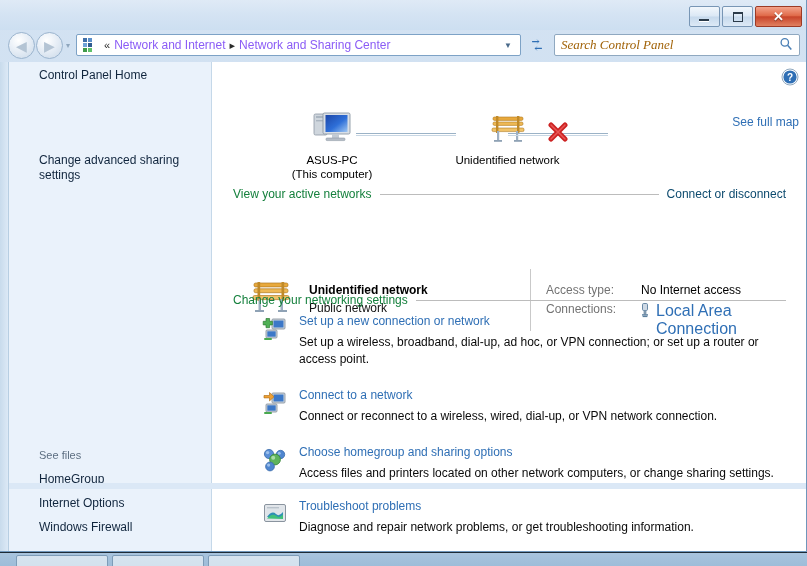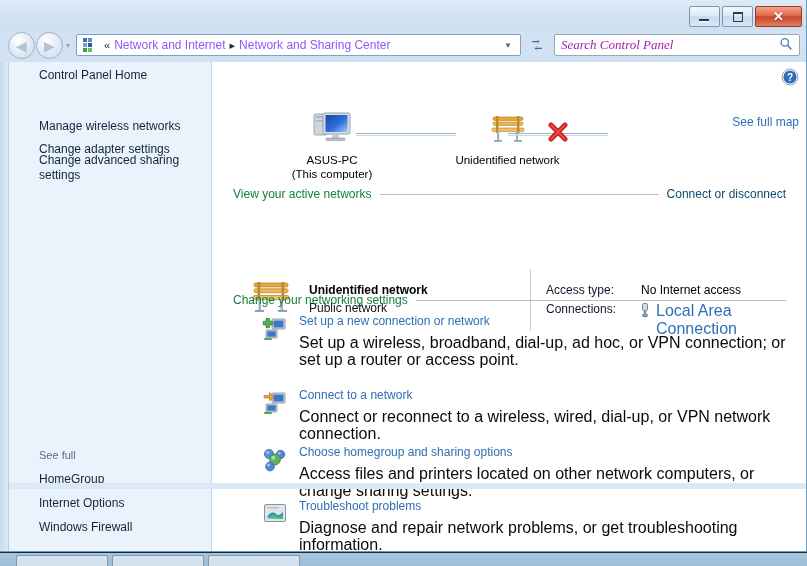--- a/index.html
+++ b/index.html
@@ -185,21 +185,21 @@
     border: 1px solid #8fa8c0;
     border-radius: 2px;
     display: flex;
     align-items: center;
     padding: 0 6px;
   }
   #searchbox .ph {
     font-family: "Liberation Serif", serif;
     font-style: italic;
     font-size: 13px;
-    color: #a21caf;
+    color: #a16207;
   }
   #searchbox .mag { margin-left: auto; }
 
   
   #content {
     position: absolute;
     left: 0; top: 62px;
     width: 807px;
     height: 489px;
   }
@@ -336,21 +336,21 @@
   }
   .net-sub {
     position: absolute;
     left: 76px; top: 32px;
     font-size: 12px;
     color: #111;
   }
   .det-label {
     position: absolute;
     font-size: 12px;
-    color: #0f172a;
+    color: #737373;
   }
   .det-val {
     position: absolute;
     font-size: 12px;
     color: #000;
   }
   .det-link {
     position: absolute;
     font-size: 16px;
     color: #2f6fb5;
@@ -368,21 +368,21 @@
     position: absolute;
     left: 66px; top: 0px;
     font-size: 12px;
     color: #2f6fb5;
     cursor: default;
   }
   .action .adesc {
     position: absolute;
     left: 66px; top: 20px;
     width: 490px;
-    font-size: 16px;
+    font-size: 12px;
     color: #0a0a0a;
     line-height: 17px;
   }
 
   
   #statusstrip {
     position: absolute;
     left: 9px; top: 483px;
     width: 798px;
     height: 6px;
@@ -475,25 +475,23 @@
       </span>
     </div>
   </div>
 
   <div id="content">
 
     <div id="leftrail"></div>
 
     <div id="sidebar">
       <div class="side-link" style="top:6px;text-align:right;">Control Panel Home</div>
-      <div class="side-link" style="top:57px;">Manage wireless networks</div>
-      <div class="side-link" style="top:80px;">Change adapter settings</div>
       <div class="side-link" style="top:91px; width:150px;">Change advanced sharing settings</div>
 
-      <div class="side-link small" style="top:386px;">See full</div>
+      <div class="side-link small" style="top:386px;">See files</div>
       <div class="side-link" style="top:410px;">HomeGroup</div>
       <div class="side-link" style="top:434px;">Internet Options</div>
       <div class="side-link" style="top:458px;">Windows Firewall</div>
     </div>
 
     <div id="mainpane">
 
       <div id="helpbtn">
         <svg width="18" height="18" viewBox="0 0 18 18">
           <circle cx="9" cy="9" r="8" fill="#ffffff" stroke="#8fa8bf" stroke-width="1"></circle>

